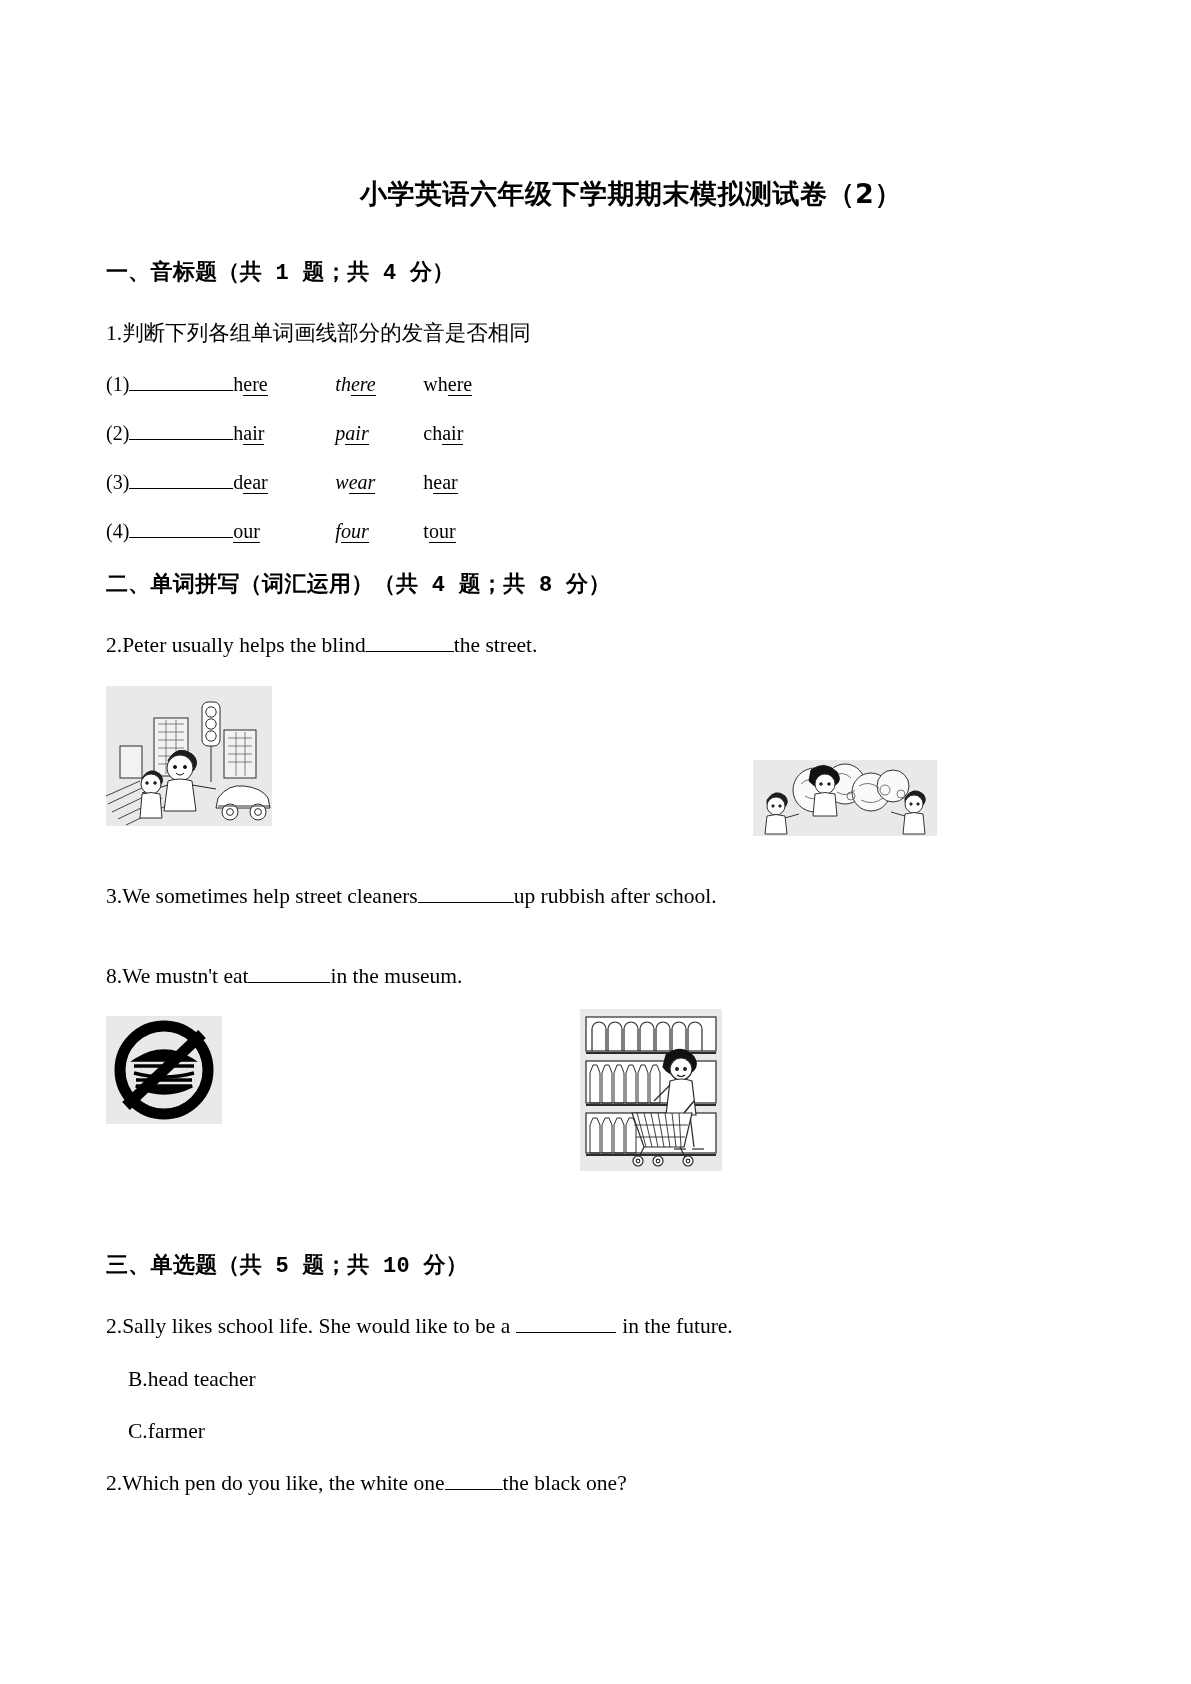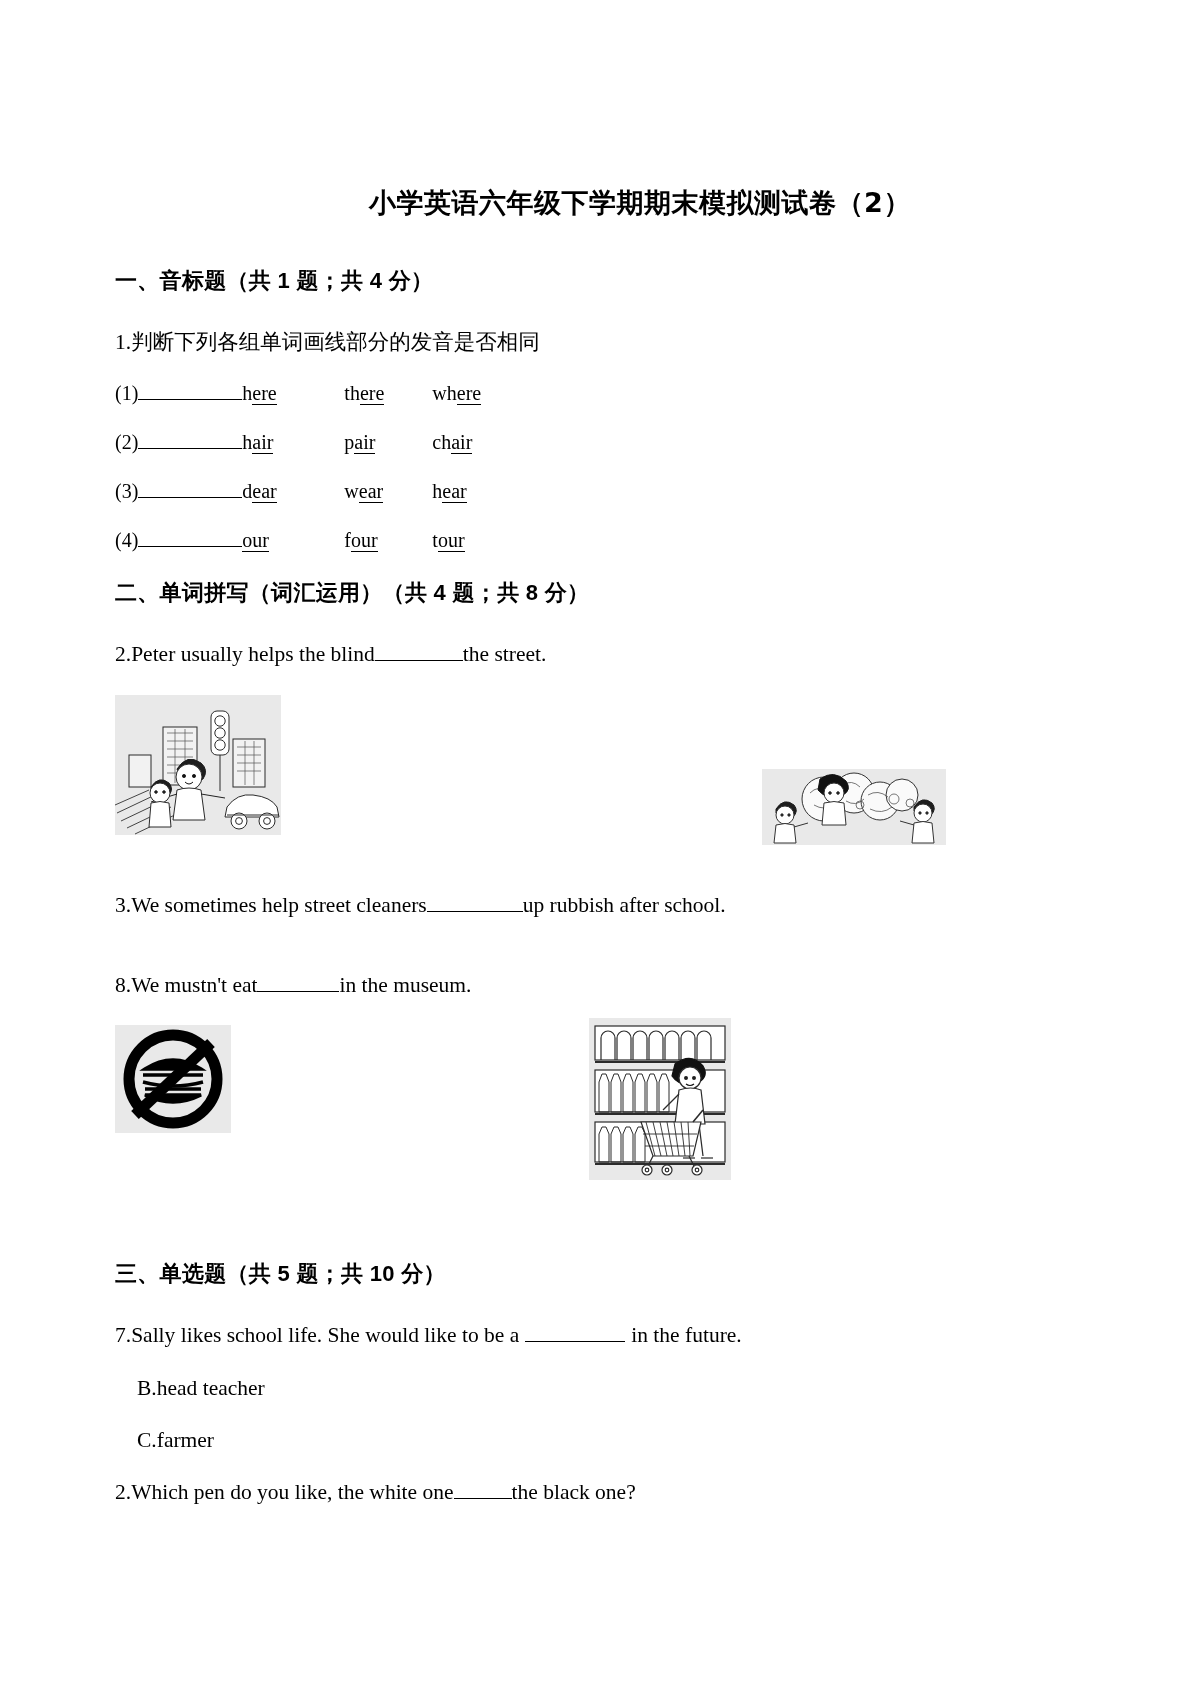--- a/index.html
+++ b/index.html
@@ -8,42 +8,42 @@
     width: 1191px;
     height: 1684px;
     font-family: "Liberation Serif", "DejaVu Serif", serif;
     color: #000;
     position: relative;
     overflow: hidden;
   }
   .page {
     width: 1191px;
     height: 1684px;
-    padding: 9px;
+    padding: 0;
     position: relative;
   }
   .inner {
     position: absolute;
     left: 106px;
     top: 176px;
     width: 960px;
   }
 
   .doc-title {
     font-family: "DejaVu Sans", "Liberation Sans", sans-serif;
     font-size: 27px;
     font-weight: bold;
     text-align: center;
     letter-spacing: 0.5px;
     margin-left: 90px;
     margin-bottom: 45px;
   }
 
   .section-head {
-    font-family: Liberation Sans, sans-serif;
+    font-family: Liberation Mono, monospace;
     font-size: 22px;
     font-weight: bold;
     margin-bottom: 34px;
     letter-spacing: 0.3px;
   }
 
   .q-line {
     font-size: 21.5px;
     line-height: 1.18;
     margin-bottom: 27px;
@@ -59,21 +59,21 @@
   .blank-lead {
     display: inline-block;
     width: 104px;
     border-bottom: 1.4px solid #000;
     vertical-align: baseline;
   }
   .wcell {
     display: inline-block;
     min-width: 88px;
   }
-  .wcell.w2 { min-width: 80px; padding-left: 14px; }
+  .wcell.w2 { min-width: 80px; padding-left: 14px; font-style: italic; }
   .wcell.w3 { padding-left: 22px; }
   .u { border-bottom: 1.4px solid #000; text-align: right; }
 
   .blank {
     display: inline-block;
     border-bottom: 1.4px solid #000;
     vertical-align: baseline;
   }
   .blank.b90 { width: 88px; }
   .blank.b95 { width: 96px; }
@@ -237,21 +237,21 @@
   </div>
 
   <div class="spacer-3"></div>
 
 
   <div class="spacer-4"></div>
 
   <div class="section-head">三、单选题（共 5 题；共 10 分）</div>
 
   <div class="q-line">
-    <span>7.Sally likes school life. She would like to be a</span><span class="blank b100"></span><span>in the future.</span>
+    <span>2.Sally likes school life. She would like to be a</span><span class="blank b100"></span><span>in the future.</span>
   </div>
 
   <div class="choice">B.head teacher</div>
   <div class="choice">C.farmer</div>
 
   <div class="q-line">
     <span>2.Which pen do you like, the white one</span><span class="blank b60"></span><span>the black one?</span>
   </div>
 
   <div class="fig fig-rubbish">

